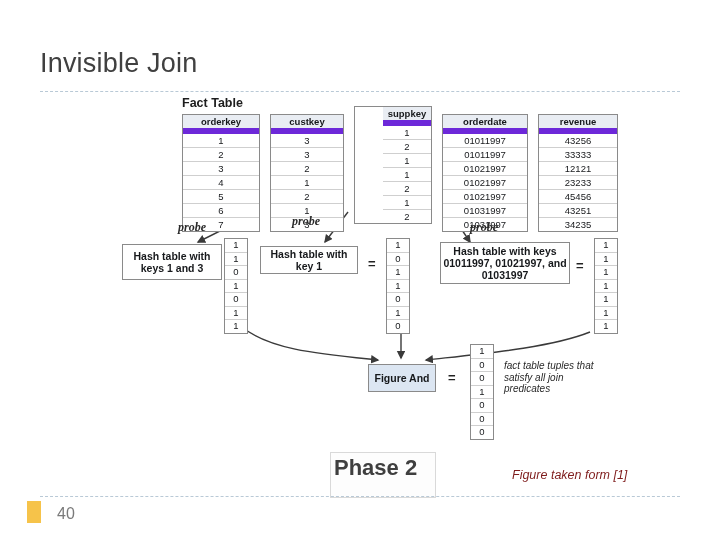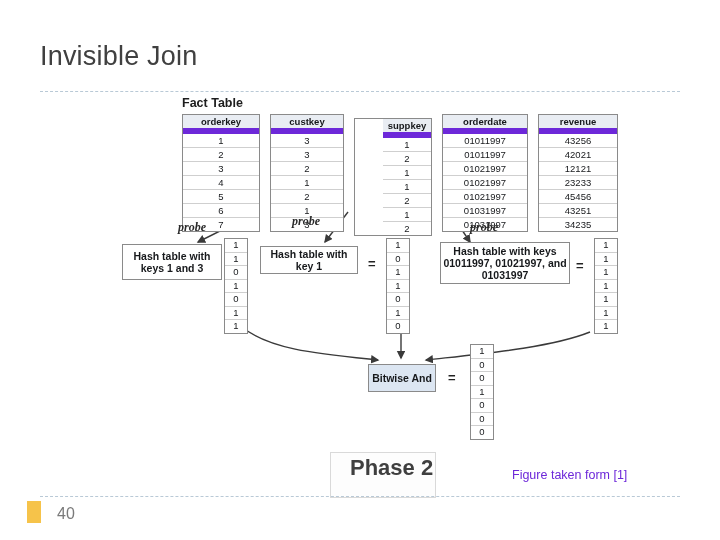--- a/index.html
+++ b/index.html
@@ -1,28 +1,28 @@
 <!DOCTYPE html>
 <html><head>
 <meta charset="utf-8">
 <style>
   html,body{margin:0;padding:0;}
   body{width:720px;height:540px;background:#ffffff;font-family:"Liberation Sans",sans-serif;overflow:hidden;position:relative;}
 
   
-  .slide-title{position:absolute;left:40px;top:41px;font-size:27px;color:#404040;font-weight:400;letter-spacing:0.2px;}
+  .slide-title{position:absolute;left:40px;top:48px;font-size:27px;color:#404040;font-weight:400;letter-spacing:0.2px;}
   .title-rule{position:absolute;left:40px;top:91px;width:640px;border-top:1px dashed #b9c9d6;}
 
   
   .footer-rule{position:absolute;left:40px;top:496px;width:640px;border-top:1px dashed #b9c9d6;}
   .page-num{position:absolute;left:57px;top:505px;font-size:16px;color:#7a7a7a;}
   .footer-mark{position:absolute;left:27px;top:501px;width:14px;height:22px;background:#f6c34a;}
   .phase-box{position:absolute;left:330px;top:452px;width:104px;height:44px;background:#fdfdfd;border:1px solid #d9d9d9;}
-  .phase-text{position:absolute;left:350px;top:455px;width:104px;font-size:22px;font-weight:bold;color:#3f3f3f;line-height:25px;}
-  .fig-credit{position:absolute;left:512px;top:468px;font-size:12.5px;color:#6d28d9;}
+  .phase-text{position:absolute;left:334px;top:455px;width:104px;font-size:22px;font-weight:bold;color:#3f3f3f;line-height:25px;}
+  .fig-credit{position:absolute;left:512px;top:468px;font-size:12.5px;color:#7f1d1d;font-style:italic;}
 
   
   .diagram{position:absolute;left:120px;top:92px;width:560px;height:355px;}
   .diagram svg{position:absolute;left:0;top:0;}
 
   .fact-title{position:absolute;left:62px;top:4px;font-size:12.5px;font-weight:bold;color:#1d1d1d;}
 
   .col{position:absolute;border:1px solid #8a8a8a;background:#ffffff;box-sizing:border-box;}
   .colhead{font-size:9.5px;font-weight:bold;text-align:center;background:#e9edf3;border-bottom:6px solid #6d28d9;line-height:13px;height:13px;color:#16181b;}
   .cell{font-size:9.5px;text-align:center;line-height:13px;height:13px;border-bottom:1px solid #cfcfcf;color:#16181b;}
@@ -84,21 +84,21 @@
     <div class="colhead">custkey</div>
     <div class="cell">3</div>
     <div class="cell">3</div>
     <div class="cell">2</div>
     <div class="cell">1</div>
     <div class="cell">2</div>
     <div class="cell">1</div>
     <div class="cell">3</div>
   </div>
 
-  <div class="col" style="left:234px;top:26px;width:78px;padding-left:28px;">
+  <div class="col" style="left:234px;top:14px;width:78px;padding-left:28px;">
     <div class="colhead">suppkey</div>
     <div class="cell">1</div>
     <div class="cell">2</div>
     <div class="cell">1</div>
     <div class="cell">1</div>
     <div class="cell">2</div>
     <div class="cell">1</div>
     <div class="cell">2</div>
   </div>
 
@@ -109,21 +109,21 @@
     <div class="cell">01021997</div>
     <div class="cell">01021997</div>
     <div class="cell">01021997</div>
     <div class="cell">01031997</div>
     <div class="cell">01031997</div>
   </div>
 
   <div class="col" style="left:418px;top:22px;width:80px;">
     <div class="colhead">revenue</div>
     <div class="cell">43256</div>
-    <div class="cell">42021</div>
+    <div class="cell">33333</div>
     <div class="cell">12121</div>
     <div class="cell">23233</div>
     <div class="cell">45456</div>
     <div class="cell">43251</div>
     <div class="cell">34235</div>
   </div>
 
   <div class="probe" style="left:58px;top:128px;">probe</div>
   <div class="probe" style="left:172px;top:122px;">probe</div>
   <div class="probe" style="left:350px;top:128px;">probe</div>
@@ -159,32 +159,33 @@
     <div>1</div>
     <div>1</div>
     <div>1</div>
     <div>1</div>
     <div>1</div>
     <div>1</div>
     <div>1</div>
   </div>
 
 
-  <div class="hbox blue" style="left:248px;top:272px;width:68px;height:28px;">Bitwise And</div>
+  <div class="hbox blue" style="left:248px;top:272px;width:68px;height:28px;">Figure And</div>
   <div class="eq" style="left:328px;top:278px;">=</div>
   <div class="bits" style="left:350px;top:252px;width:24px;">
     <div>1</div>
     <div>0</div>
     <div>0</div>
     <div>1</div>
     <div>0</div>
     <div>0</div>
     <div>0</div>
   </div>
 
+  <div class="note" style="left:384px;top:268px;width:96px;">fact table tuples that satisfy all join predicates</div>
 
 </div>
 
 <div class="phase-box"></div>
 <div class="phase-text">Phase 2</div>
 <div class="footer-rule"></div>
 <div class="footer-mark"></div>
 <div class="page-num">40</div>
 <div class="fig-credit">Figure taken form [1]</div>
 

